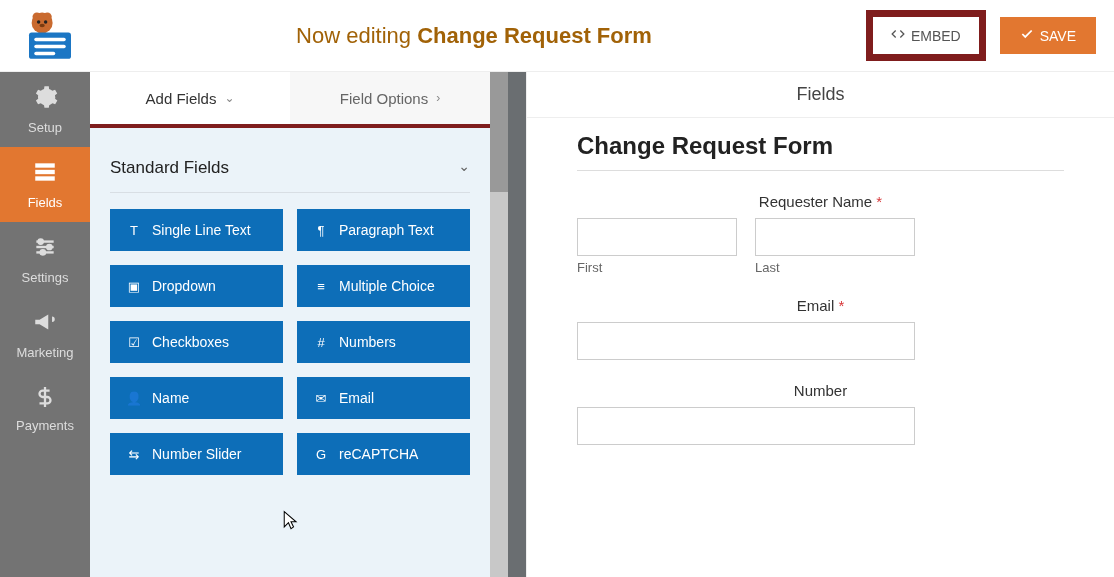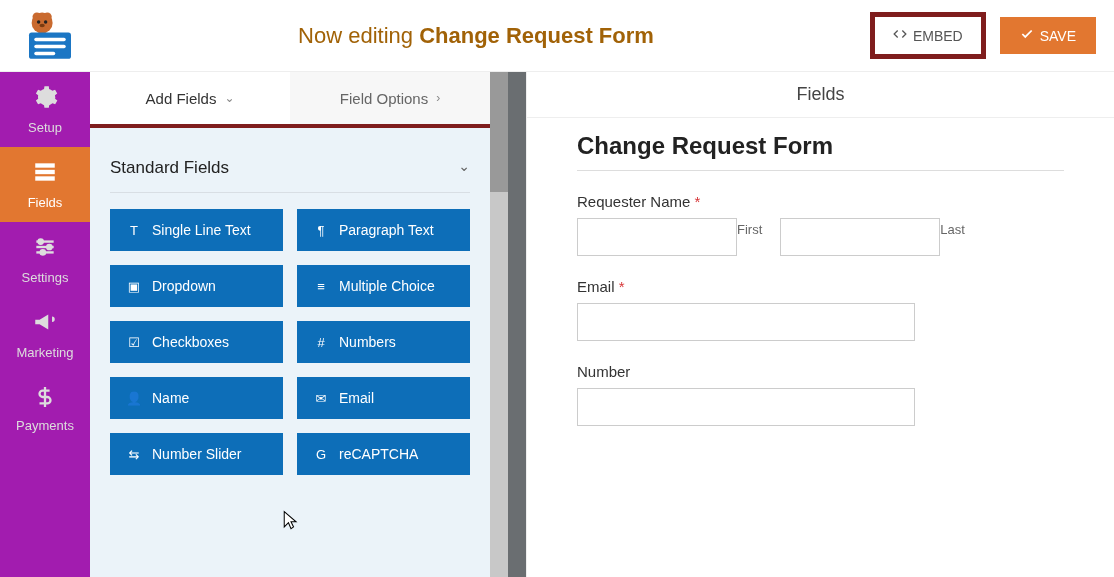--- a/index.html
+++ b/index.html
@@ -3,26 +3,26 @@
 <meta charset="utf-8">
 <style>
 * { margin: 0; padding: 0; box-sizing: border-box; }
 body { font-family: "Segoe UI", -apple-system, sans-serif; background: #fff; width: 1114px; height: 577px; overflow: hidden; }
 
 .topbar { height: 72px; display: flex; align-items: center; padding: 0 18px; border-bottom: 1px solid #eee; background: #fff; }
 .logo { width: 64px; height: 56px; display: flex; align-items: center; justify-content: center; }
 .logo svg { width: 56px; height: 56px; }
 .title-wrap { flex: 1; text-align: center; color: #a16207; font-size: 22px; font-weight: 300; }
 .title-wrap .bold { font-weight: 600; }
-.btn-embed { border: 5px solid #7f1d1d; background: #fff; color: #555; padding: 10px 18px; font-size: 14px; margin-right: 14px; display: inline-flex; align-items: center; gap: 6px; cursor: pointer; }
+.btn-embed { border: 7px solid #7f1d1d; background: #fff; color: #555; padding: 10px 18px; font-size: 14px; margin-right: 14px; display: inline-flex; align-items: center; gap: 6px; cursor: pointer; }
 .btn-save { border: none; background: #e27730; color: #fff; padding: 10px 20px; font-size: 14px; display: inline-flex; align-items: center; gap: 6px; cursor: pointer; }
 
 .main { display: flex; height: calc(577px - 72px); }
 
-.sidebar { width: 90px; background: #a21caf; color: #ddd; }
+.sidebar { width: 90px; background: #737373; color: #ddd; }
 .side-item { height: 75px; display: flex; flex-direction: column; align-items: center; justify-content: center; gap: 4px; font-size: 13px; cursor: pointer; }
 .side-item.active { background: #e27730; color: #fff; }
 .side-item .icon { font-size: 24px; }
 
 .panel { width: 400px; background: #ebf3f9; display: flex; flex-direction: column; position: relative; }
 .panel-tabs { display: flex; height: 56px; background: #a16207; border-bottom: 4px solid #7f1d1d; }
 .ptab { flex: 1; display: flex; align-items: center; justify-content: center; gap: 8px; font-size: 15px; color: #666; cursor: pointer; background: #f7f7f7; }
 .ptab.active { background: #fff; color: #333; }
 .ptab .chev { font-size: 12px; color: #888; }
 .panel-body { flex: 1; padding: 30px 20px 16px 20px; overflow: hidden; position: relative; }
@@ -34,24 +34,24 @@
 .panel-scroll { position: absolute; right: -18px; top: 0; width: 18px; height: 120px; background: #999; border-radius: 0; }
 .scroll-track { width: 18px; background: #c8c8c8; position: absolute; right: -18px; top: 0; bottom: 0; }
 
 .divider { width: 36px; background: #6a6e71; }
 
 .preview { flex: 1; background: #fff; display: flex; flex-direction: column; border-left: 1px solid #eee; }
 .preview-head { height: 46px; display: flex; align-items: center; justify-content: center; font-size: 18px; color: #444; border-bottom: 1px solid #eee; }
 .preview-body { flex: 1; padding: 14px 50px 0 50px; overflow: hidden; }
 .form-title { font-size: 24px; font-weight: 600; color: #222; margin-bottom: 10px; }
 .hr { border: none; border-top: 1px solid #ddd; margin: 8px 0 22px 0; }
-.flabel { font-size: 15px; color: #333; margin-bottom: 8px; }
+.flabel { font-size: 15px; color: #333; margin-bottom: 8px; text-align: center; }
 .req { color: #d63638; }
 .name-row { display: flex; gap: 18px; margin-bottom: 6px; }
-.name-col { display: flex; flex-direction: row; }
+.name-col { display: flex; flex-direction: column; }
 .tinput { height: 38px; border: 1px solid #ccc; background: #fff; padding: 0 10px; font-size: 14px; }
 .w160 { width: 160px; }
 .w340 { width: 338px; }
 .sublabel { font-size: 13px; color: #666; margin-top: 4px; }
 .fgroup { margin-bottom: 22px; }
 
 .cursor { position: absolute; left: 192px; top: 382px; pointer-events: none; }
 .cursor svg { width: 18px; height: 22px; }
 .rel { position: relative; }
 </style>

